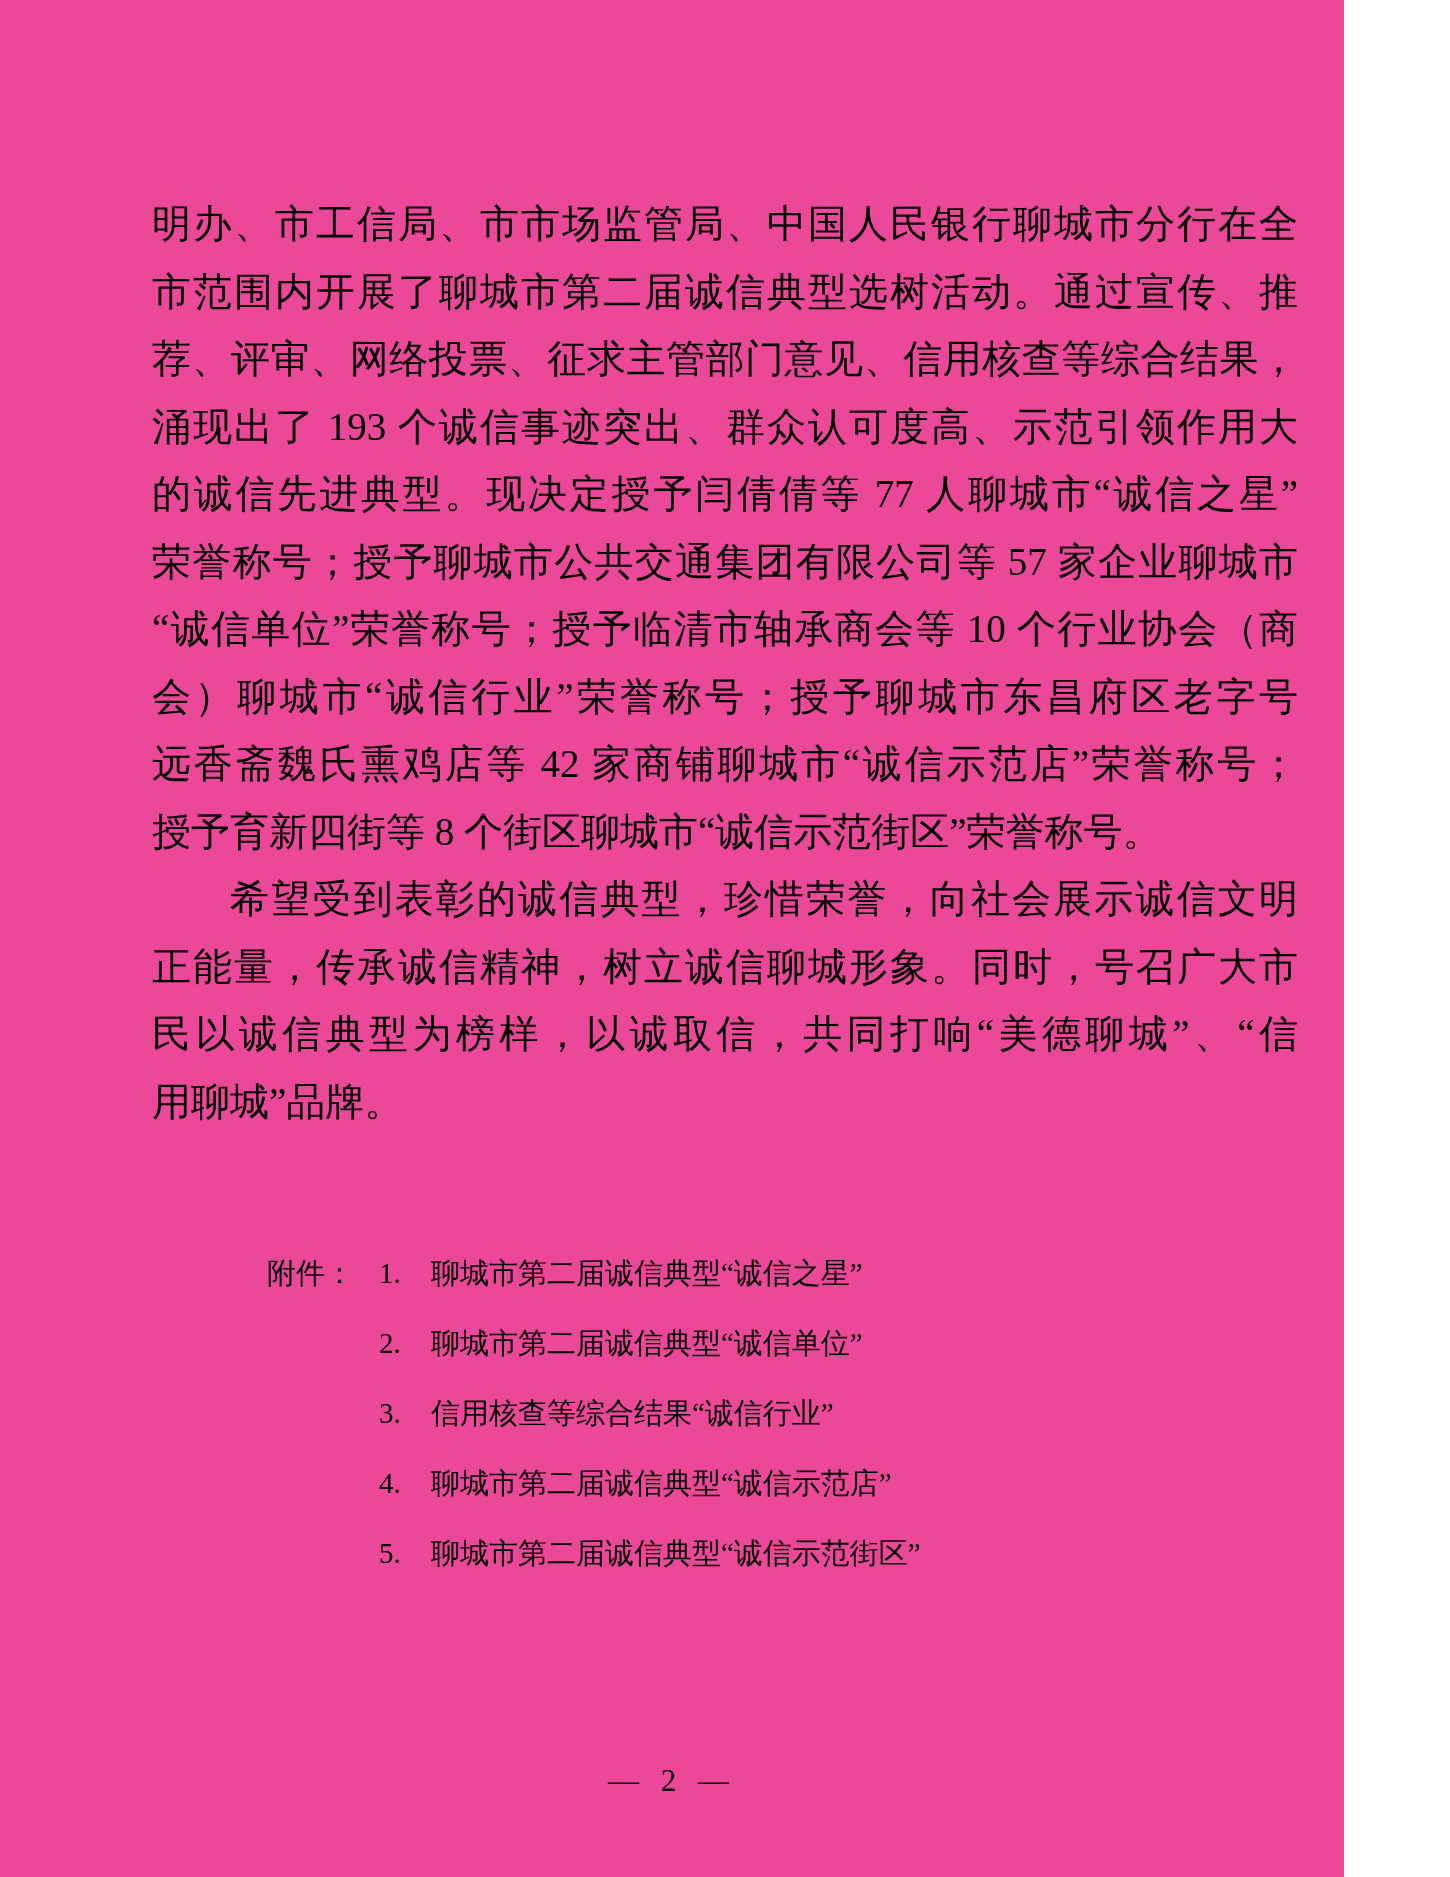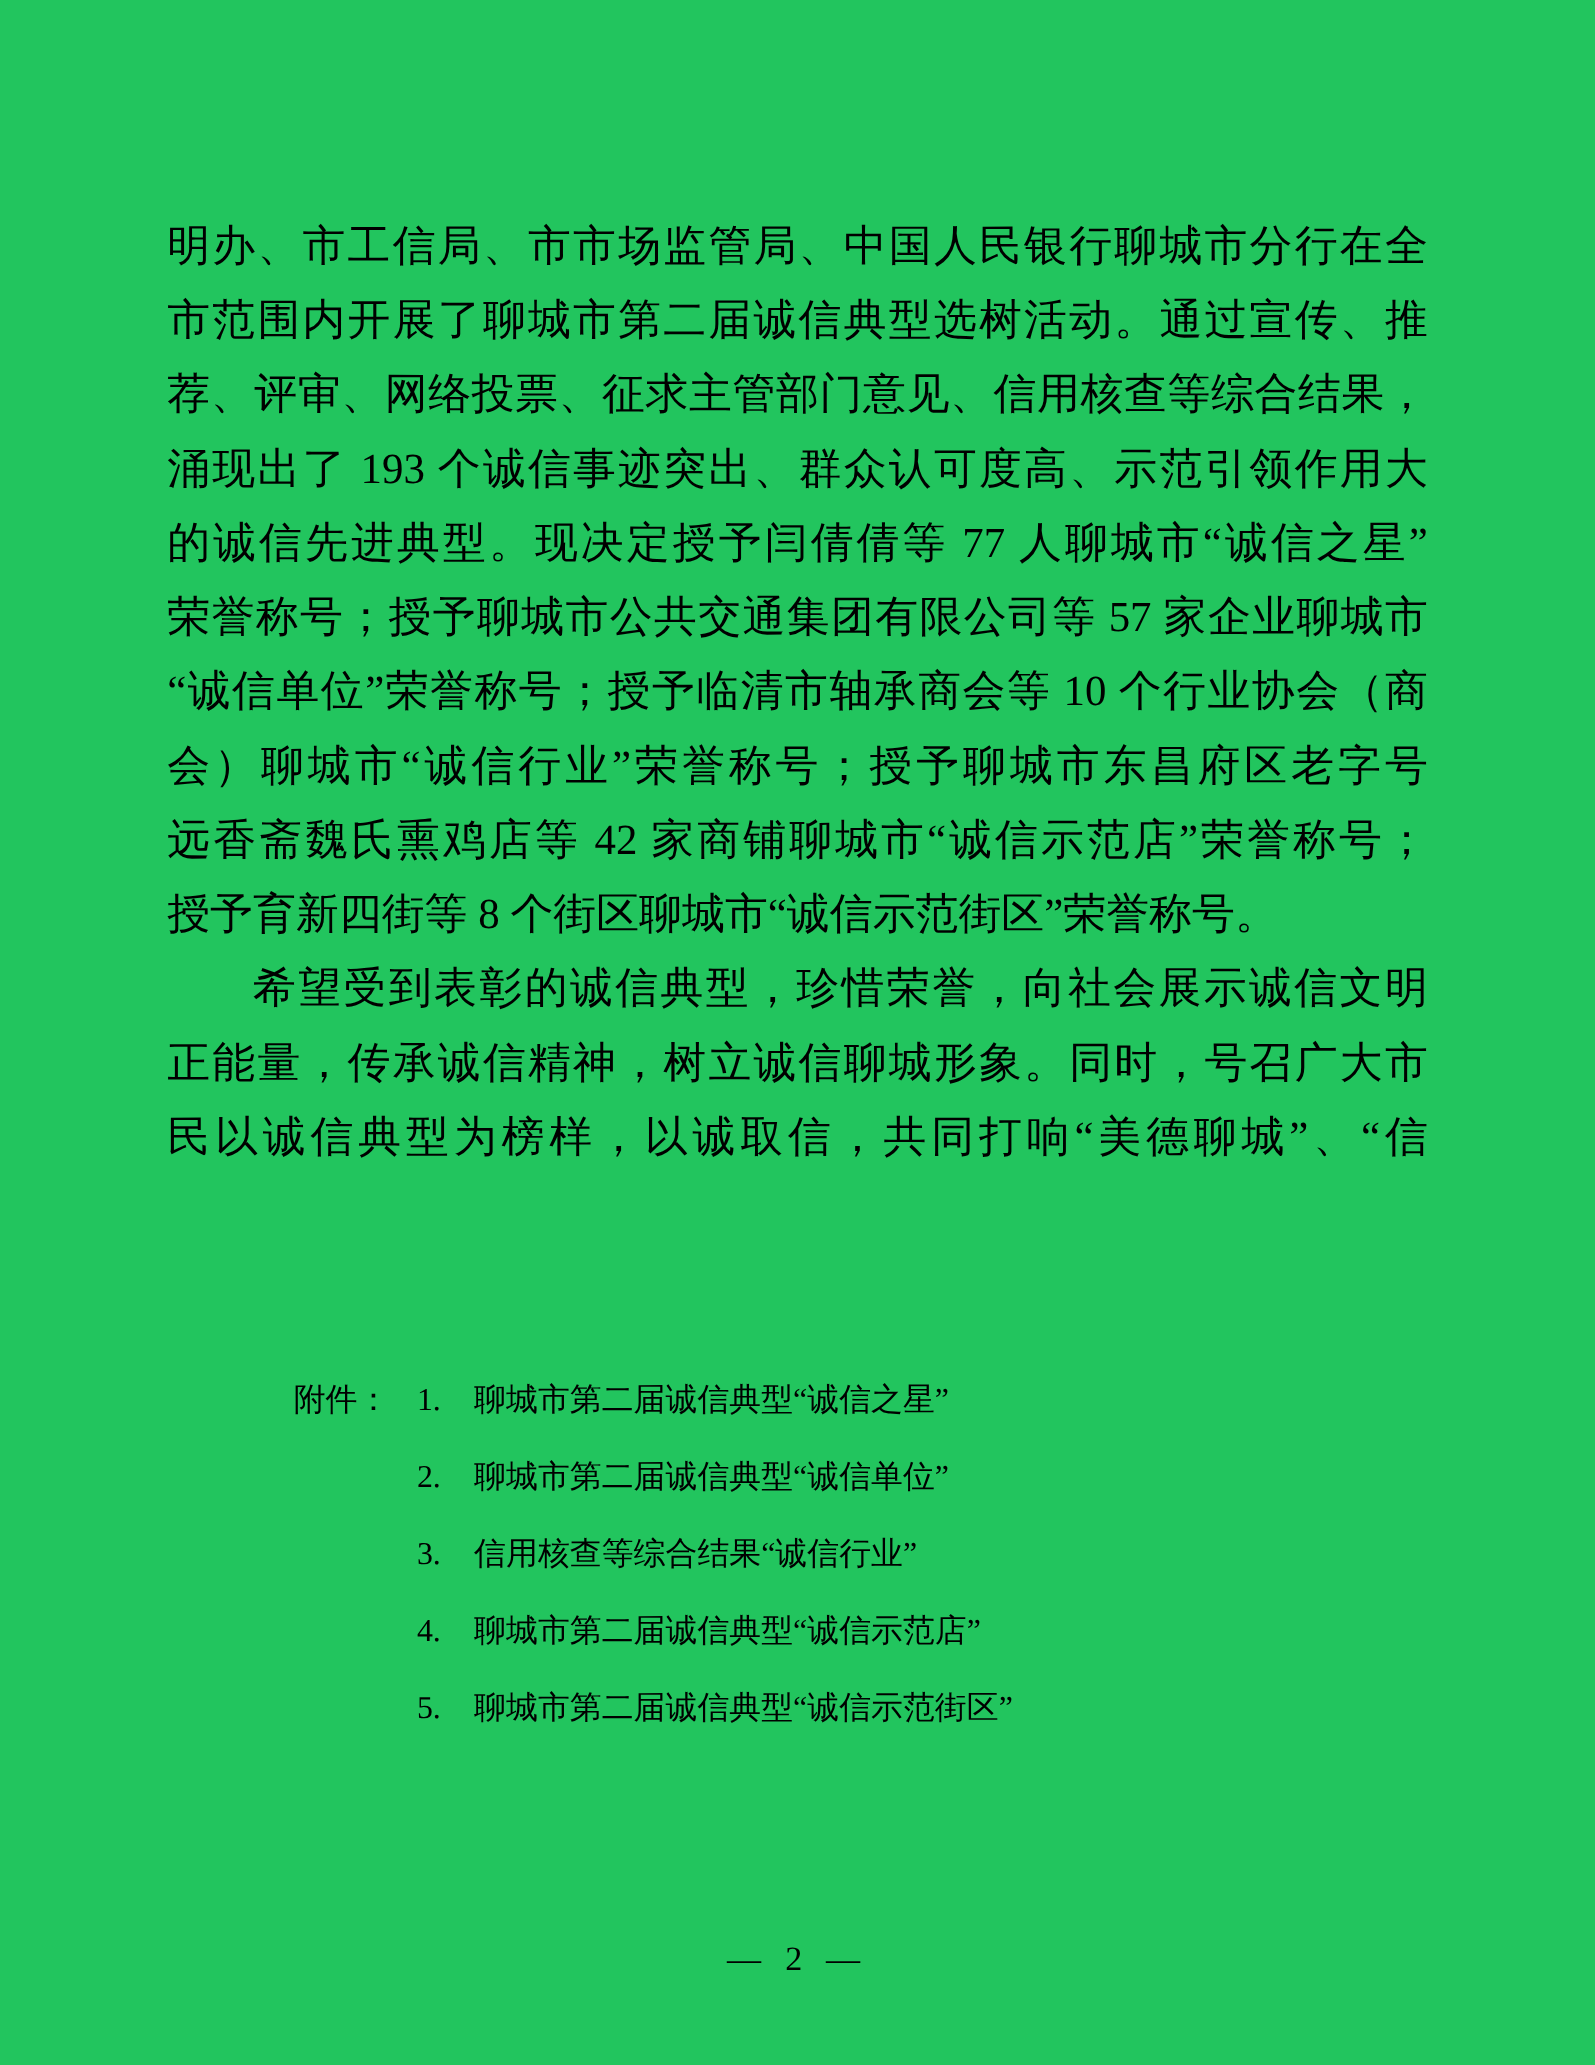--- a/index.html
+++ b/index.html
@@ -2,23 +2,23 @@
 <html><head>
 <meta charset="utf-8">
 <style>
   html, body {
     margin: 0;
     padding: 0;
     background: #ffffff;
   }
   .page {
     position: relative;
-    width: 1450px;
+    width: 1344px;
     height: 1877px;
-    background: #22c55e;
+    background: #ec4899;
     font-family: "Liberation Serif", "DejaVu Serif", serif;
     color: #000000;
     overflow: hidden;
   }
   .body-text {
     position: absolute;
     left: 152px;
     top: 190px;
     width: 1146px;
     font-size: 39px;
@@ -85,20 +85,21 @@
     <div class="ln fill">涌现出了 193 个诚信事迹突出、群众认可度高、示范引领作用大</div>
     <div class="ln fill">的诚信先进典型。现决定授予闫倩倩等 77 人聊城市“诚信之星”</div>
     <div class="ln fill">荣誉称号；授予聊城市公共交通集团有限公司等 57 家企业聊城市</div>
     <div class="ln fill">“诚信单位”荣誉称号；授予临清市轴承商会等 10 个行业协会（商</div>
     <div class="ln fill">会）聊城市“诚信行业”荣誉称号；授予聊城市东昌府区老字号</div>
     <div class="ln fill">远香斋魏氏熏鸡店等 42 家商铺聊城市“诚信示范店”荣誉称号；</div>
     <div class="ln">授予育新四街等 8 个街区聊城市“诚信示范街区”荣誉称号。</div>
     <div class="ln fill indent">希望受到表彰的诚信典型，珍惜荣誉，向社会展示诚信文明</div>
     <div class="ln fill">正能量，传承诚信精神，树立诚信聊城形象。同时，号召广大市</div>
     <div class="ln fill">民以诚信典型为榜样，以诚取信，共同打响“美德聊城”、“信</div>
+    <div class="ln">用聊城”品牌。</div>
   </div>
 
   <div class="attachment">
     <div class="att-row">
       <span class="att-indent"></span>
       <span class="att-label">附件：</span>
       <span class="att-num">1.</span>
       <span class="att-text">聊城市第二届诚信典型“诚信之星”</span>
     </div>
     <div class="att-row">

